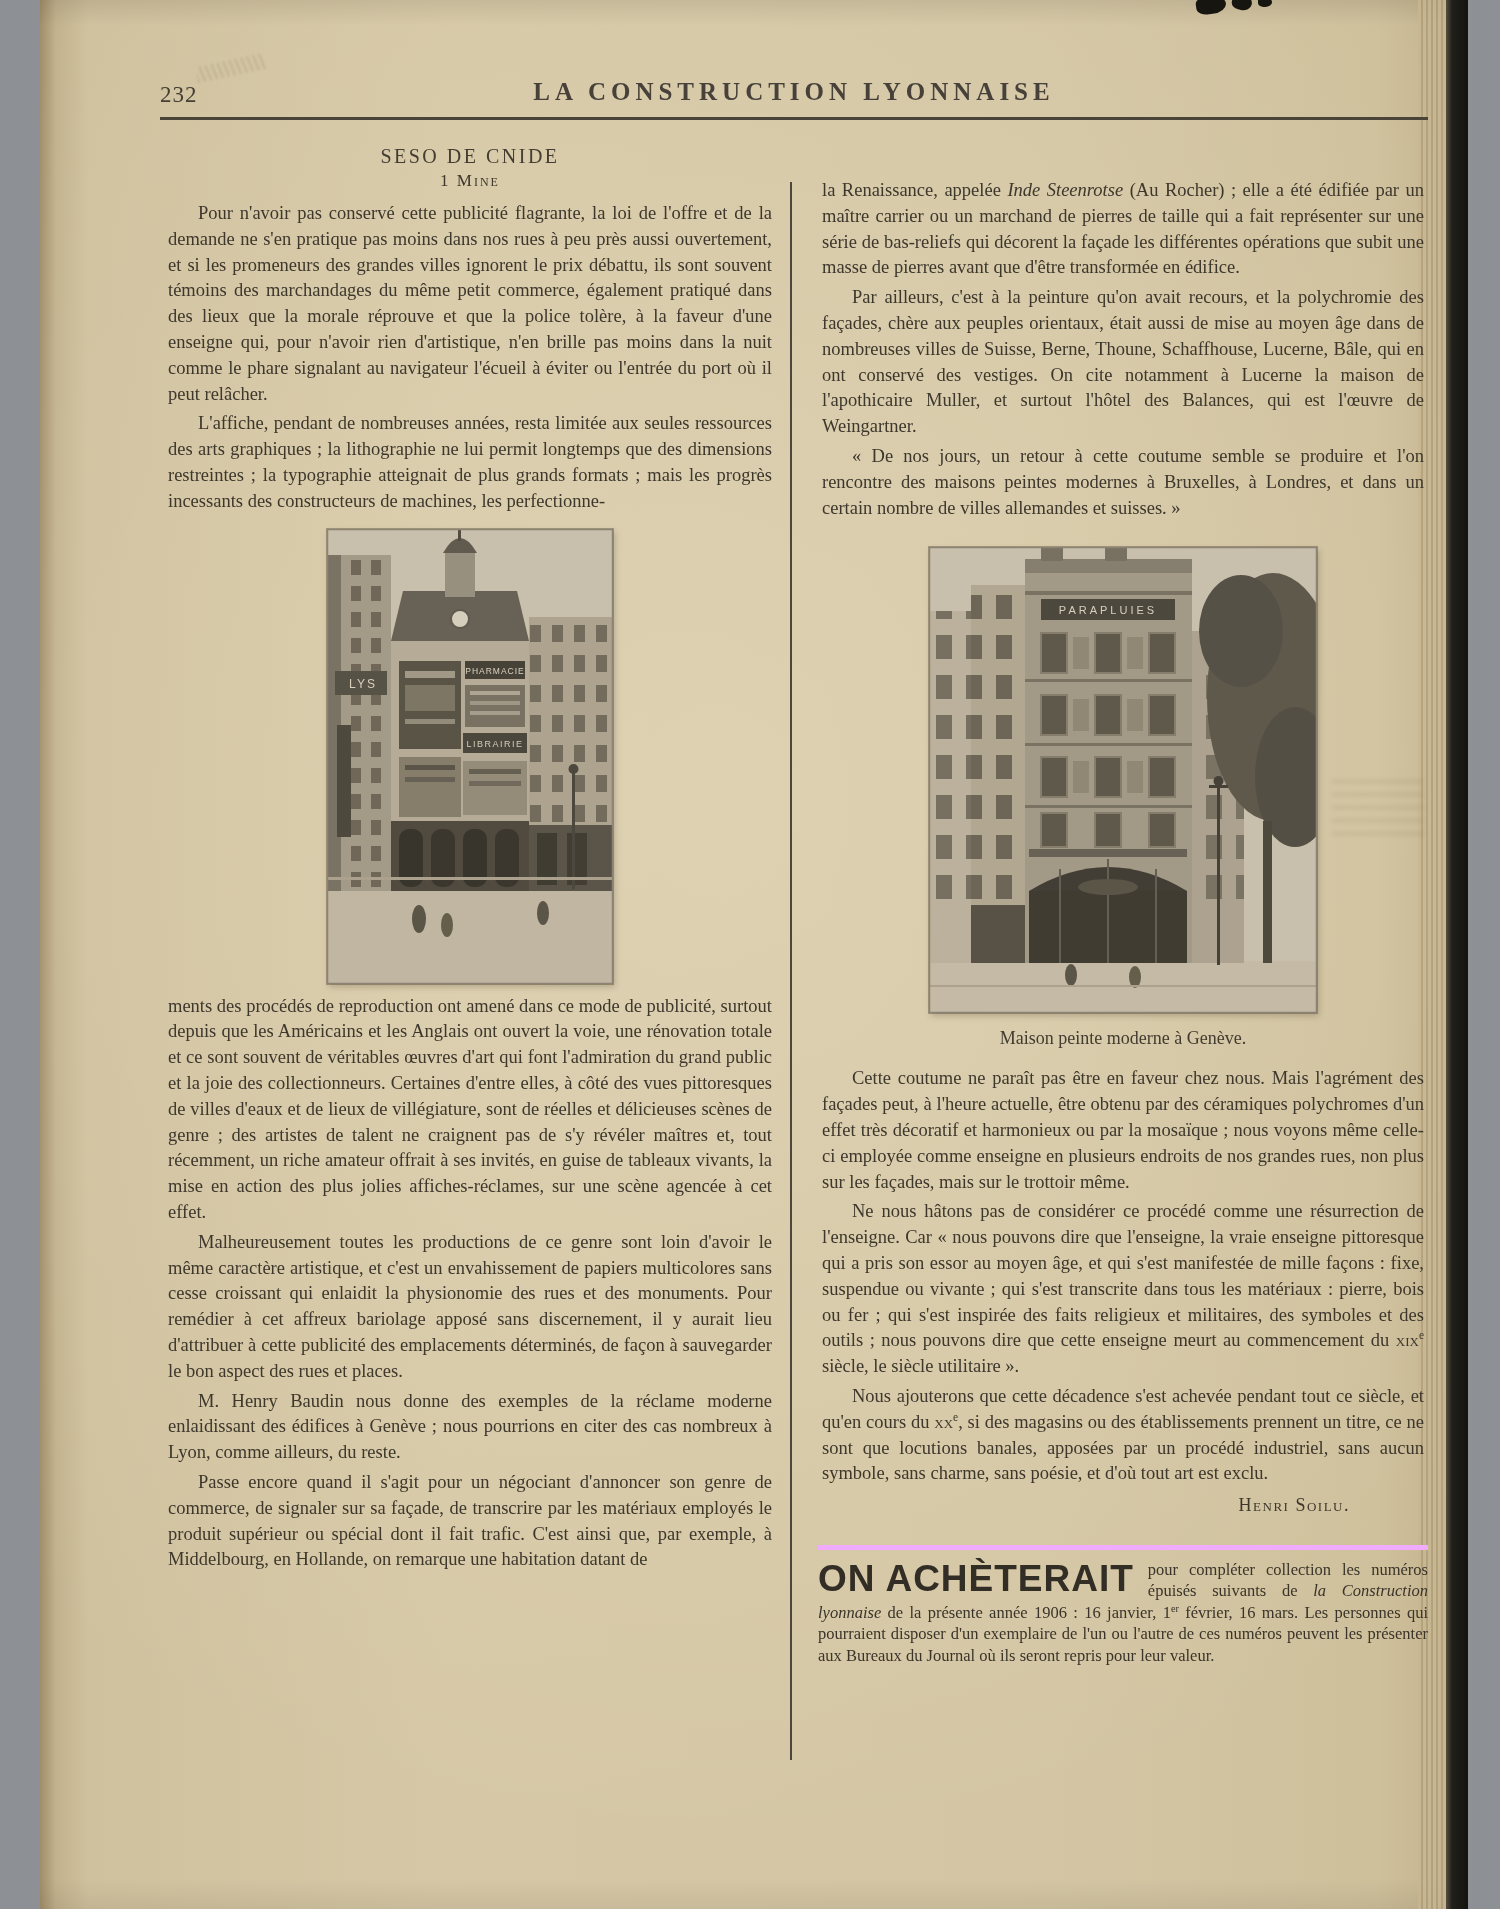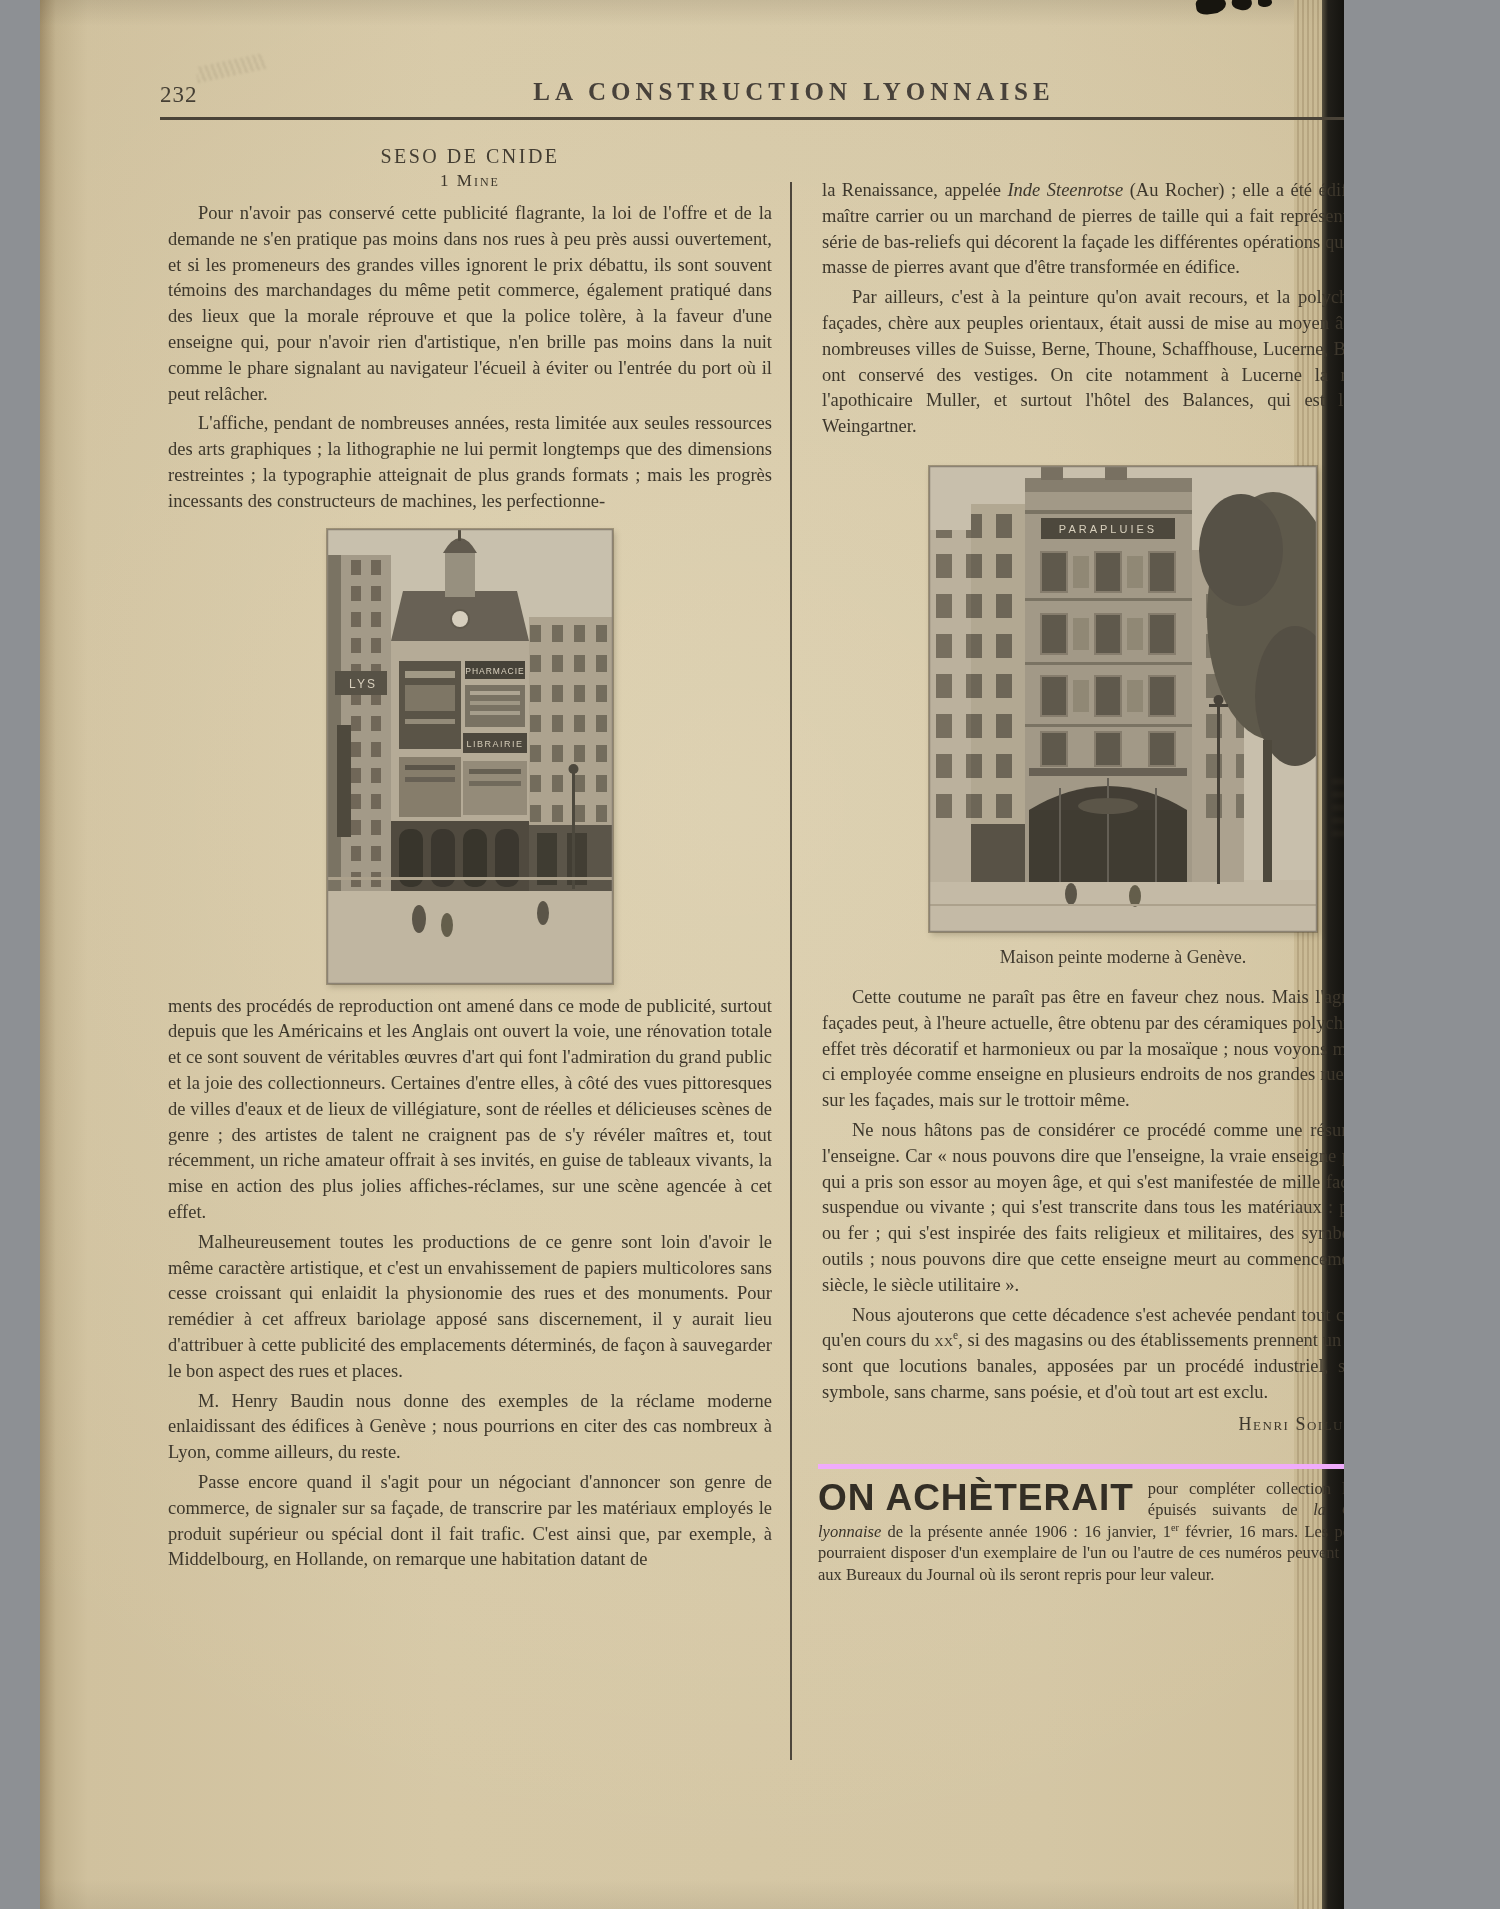--- a/index.html
+++ b/index.html
@@ -1,18 +1,18 @@
 <!DOCTYPE html>
 <html><head>
 <meta charset="utf-8">
 <style>
   html,body{margin:0;padding:0;}
   body{background:#8d9094;width:1500px;height:1909px;position:relative;
        font-family:"Liberation Serif","DejaVu Serif",serif;color:#3e382e;}
-  .scan{position:absolute;inset:0;width:1344px;height:1909px;overflow:hidden;}
+  .scan{position:absolute;inset:0;width:1468px;height:1909px;overflow:hidden;}
 
   
   .paper{position:absolute;left:40px;top:0;width:1437px;height:1909px;
     background:
       radial-gradient(120% 90% at 48% 42%, rgba(255,250,230,0.20), rgba(0,0,0,0) 62%),
       linear-gradient(180deg, rgba(80,70,50,.14) 0, rgba(0,0,0,0) 26px),
       linear-gradient(0deg, rgba(80,70,50,.10) 0, rgba(0,0,0,0) 30px),
       linear-gradient(90deg, #a08d69 0px, #c2b28e 16px, #d0c19e 48px, #d6c8a6 28%, #d4c6a4 70%, #cfc09c 93%, #c0af8a 100%),
       #d2c4a2;}
   .fore-edges{position:absolute;right:22px;top:0;width:28px;height:1909px;opacity:.75;
@@ -167,20 +167,21 @@
 
     <p class="noindent">ments des procédés de reproduction ont amené dans ce mode de publicité, surtout depuis que les Américains et les Anglais ont ouvert la voie, une rénovation totale et ce sont souvent de véritables œuvres d'art qui font l'admiration du grand public et la joie des collectionneurs. Certaines d'entre elles, à côté des vues pittoresques de villes d'eaux et de lieux de villégiature, sont de réelles et délicieuses scènes de genre ; des artistes de talent ne craignent pas de s'y révéler maîtres et, tout récemment, un riche amateur offrait à ses invités, en guise de tableaux vivants, la mise en action des plus jolies affiches-réclames, sur une scène agencée à cet effet.</p>
     <p>Malheureusement toutes les productions de ce genre sont loin d'avoir le même caractère artistique, et c'est un envahissement de papiers multicolores sans cesse croissant qui enlaidit la physionomie des rues et des monuments. Pour remédier à cet affreux bariolage apposé sans discernement, il y aurait lieu d'attribuer à cette publicité des emplacements déterminés, de façon à sauvegarder le bon aspect des rues et places.</p>
     <p>M. Henry Baudin nous donne des exemples de la réclame moderne enlaidissant des édifices à Genève ; nous pourrions en citer des cas nombreux à Lyon, comme ailleurs, du reste.</p>
     <p>Passe encore quand il s'agit pour un négociant d'annoncer son genre de commerce, de signaler sur sa façade, de transcrire par les matériaux employés le produit supérieur ou spécial dont il fait trafic. C'est ainsi que, par exemple, à Middelbourg, en Hollande, on remarque une habitation datant de</p>
   </div>
 
   <div class="col col-right">
     <p class="noindent">la Renaissance, appelée <i>Inde Steenrotse</i> (Au Rocher) ; elle a été édifiée par un maître carrier ou un marchand de pierres de taille qui a fait représenter sur une série de bas-reliefs qui décorent la façade les différentes opérations que subit une masse de pierres avant que d'être transformée en édifice.</p>
     <p>Par ailleurs, c'est à la peinture qu'on avait recours, et la polychromie des façades, chère aux peuples orientaux, était aussi de mise au moyen âge dans de nombreuses villes de Suisse, Berne, Thoune, Schaffhouse, Lucerne, Bâle, qui en ont conservé des vestiges. On cite notamment à Lucerne la maison de l'apothicaire Muller, et surtout l'hôtel des Balances, qui est l'œuvre de Weingartner.</p>
+    <p>« De nos jours, un retour à cette coutume semble se produire et l'on rencontre des maisons peintes modernes à Bruxelles, à Londres, et dans un certain nombre de villes allemandes et suisses. »</p>
 
     <div class="figure fig-right">
 
       <svg class="photo" viewBox="0 0 388 466" preserveAspectRatio="none" xmlns="http://www.w3.org/2000/svg">
         <defs>
           <pattern id="winC" width="30" height="40" patternUnits="userSpaceOnUse">
             <rect x="7" y="8" width="16" height="24" fill="#565145"></rect>
           </pattern>
         </defs>
         <rect x="0" y="0" width="388" height="466" fill="#c6bfae"></rect>

